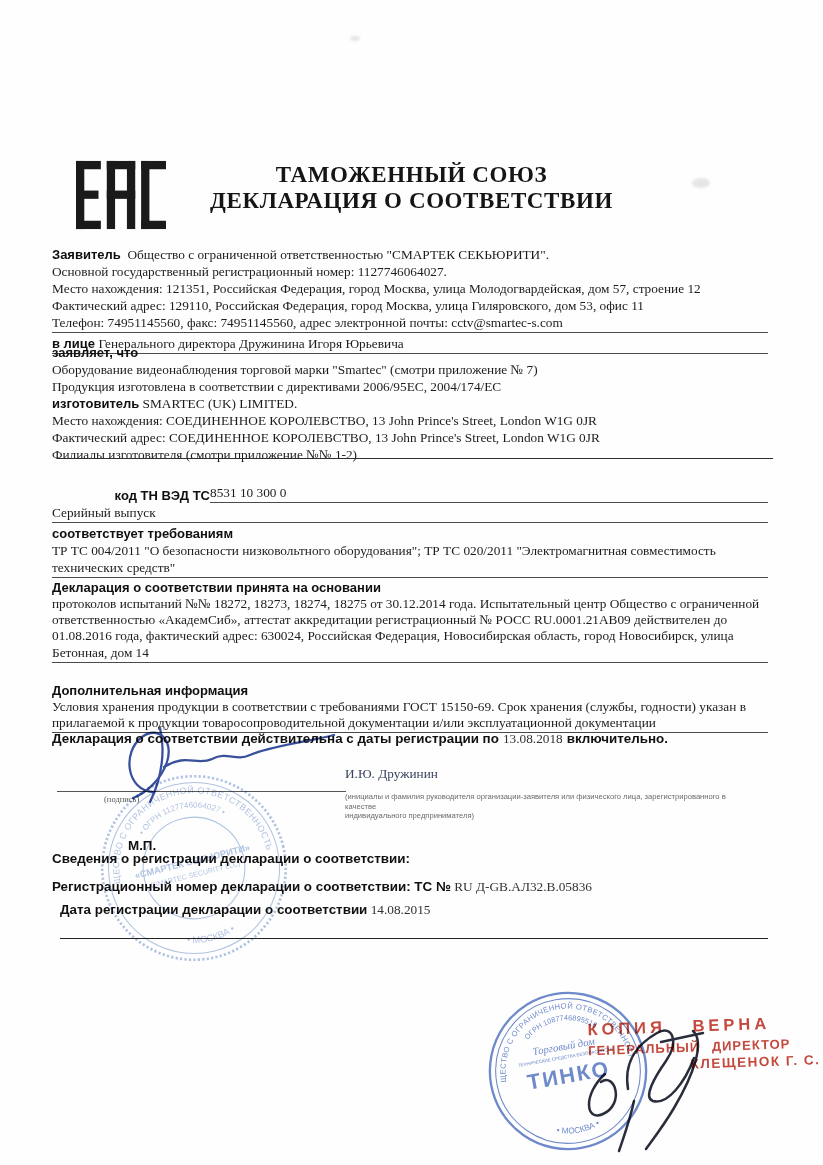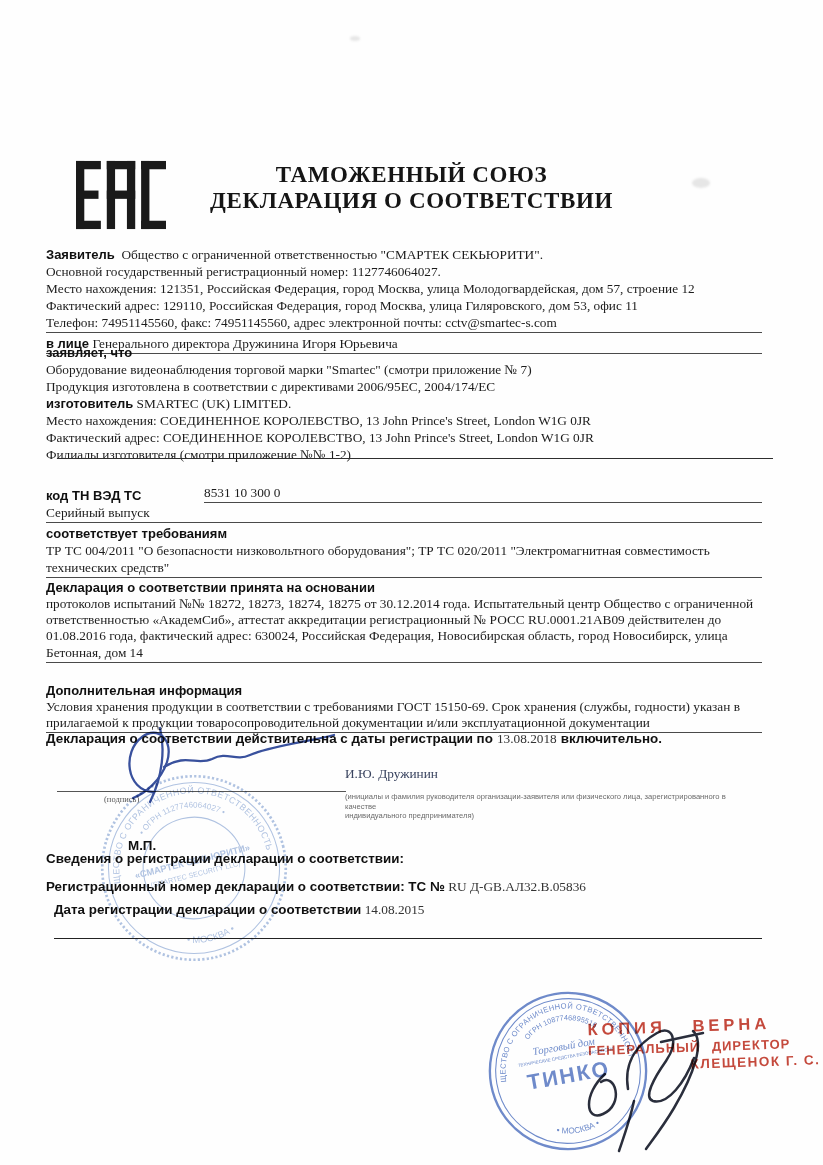--- a/index.html
+++ b/index.html
@@ -1,29 +1,29 @@
 <!DOCTYPE html>
 <html><head>
 <meta charset="utf-8">
 <style>
   html,body{margin:0;padding:0;background:#e8e8e8;}
   .page{position:relative;width:823px;height:1165px;background:#fefefe;
         font-family:"Liberation Serif",serif;color:#1c1c1c;overflow:hidden;margin:0 auto;}
   .abs{position:absolute;}
-  .content{position:absolute;left:46px;width:716px;}
+  .content{position:absolute;left:52px;width:716px;}
   .line{font-size:13.3px;line-height:17px;white-space:nowrap;}
   .wrap{white-space:normal;}
   .lbl{font-family:"Liberation Sans",sans-serif;font-weight:bold;font-size:13px;color:#101010;}
   .ul{border-bottom:1px solid #4a4a4a;padding-bottom:1px;}
   .title{position:absolute;left:0;right:0;top:162px;text-align:center;font-weight:bold;
          font-size:23px;line-height:26px;letter-spacing:.6px;color:#151515;}
   .eac{position:absolute;left:76px;top:158px;width:90px;height:74px;}
   .divider{position:absolute;left:57px;top:458px;width:716px;border-top:1.6px solid #2e2e2e;}
   .code-row{display:flex;align-items:flex-end;}
-  .code-label{width:158px;flex:none;}
+  .code-label{width:158px;flex:none;text-align:right;}
   .code-value{flex:1;font-size:13.3px;border-bottom:1px solid #4a4a4a;padding-bottom:1px;}
   .par{font-size:13.3px;line-height:16.2px;}
   .valbold{font-family:"Liberation Sans",sans-serif;font-weight:bold;font-size:13.4px;color:#101010;}
   .serifval{font-size:13.3px;color:#333;}
   .note{font-size:7.6px;line-height:9.5px;color:#6a6a6a;font-family:"Liberation Sans",sans-serif;}
   .sigline{position:absolute;left:57px;top:791px;width:289px;border-top:1px solid #555;}
   .podpis{position:absolute;left:104px;top:794px;font-size:8.5px;color:#555;}
   .regline{margin-top:5px;}
   .reg-ul{border-bottom:1.6px solid #222;padding-bottom:20px;margin-left:8px;}
   .stamp{position:absolute;mix-blend-mode:multiply;}

